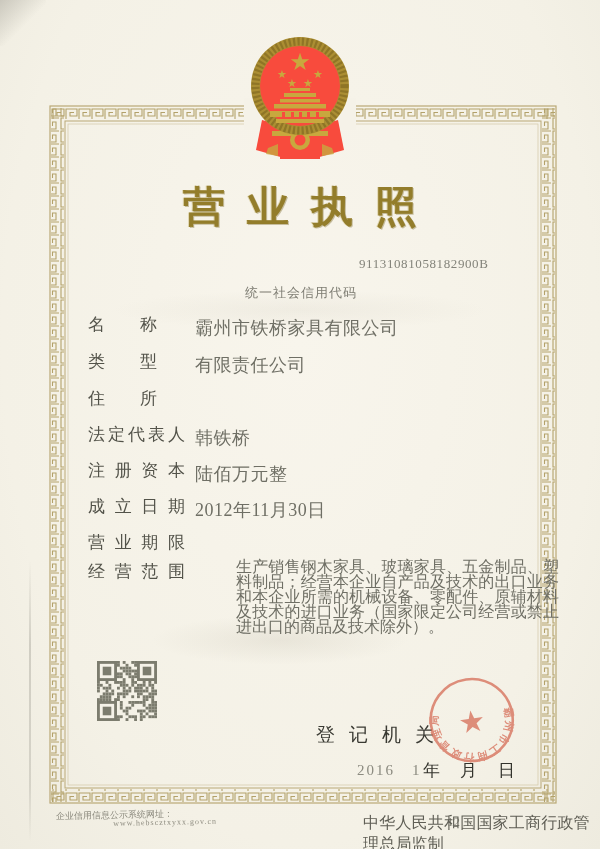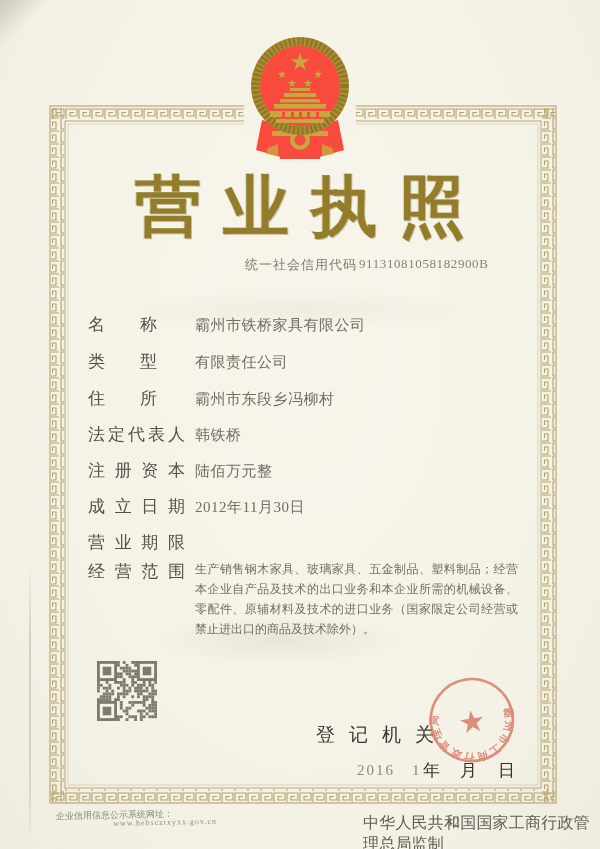--- a/index.html
+++ b/index.html
@@ -22,38 +22,38 @@
   }
   .smudge{position:absolute;border-radius:50%;pointer-events:none;}
   .smudge.s1{left:150px;top:615px;width:260px;height:50px;
     background:radial-gradient(ellipse, rgba(165,158,138,.16), rgba(165,158,138,0) 70%);}
   .smudge.s2{left:110px;top:290px;width:380px;height:40px;
     background:radial-gradient(ellipse, rgba(165,158,138,.10), rgba(165,158,138,0) 70%);}
   svg.border-frame{position:absolute;left:0;top:0;}
   svg.emblem{position:absolute;left:238px;top:26px;}
   .title{
     position:absolute;left:0;top:172px;width:100%;
-    text-align:center;font-weight:bold;font-size:66px;line-height:70px;
+    text-align:center;font-weight:bold;font-size:42px;line-height:70px;
     color:#937d2b;letter-spacing:22px;text-indent:22px;
     text-shadow:1px 1px 0 rgba(110,90,20,.35), -1px 0 0 rgba(190,170,90,.4);
   }
   .credit-line{position:absolute;left:0;top:256px;width:100%;font-size:13px;color:#7d7c72;}
-  .credit-label{position:absolute;left:245px;letter-spacing:1px;}
+  .credit-label{position:absolute;left:245px;letter-spacing:1px;margin-top:28px;}
   .credit-value{position:absolute;left:359px;letter-spacing:.6px;color:#83837a;}
   .row{position:absolute;left:0;width:100%;height:24px;}
   .f-label{
     position:absolute;left:88px;display:flex;justify-content:space-between;
     font-size:17px;color:#53534a;
   }
   .f-label.narrow{width:69px;}
   .f-label.wide{width:97px;}
-  .f-value{position:absolute;left:195px;top:3px;font-size:15px;color:#6f6f65;letter-spacing:.5px;}
+  .f-value{position:absolute;left:195px;top:3px;font-size:18px;color:#6f6f65;letter-spacing:.5px;}
   .f-value.scope{
-    top:-1px;width:323px;font-size:12px;line-height:20px;
-    text-align:justify;letter-spacing:0;
+    top:-1px;width:323px;font-size:16px;line-height:15px;
+    text-align:justify;letter-spacing:0;margin-left:41px;
   }
   .reg-label{
     position:absolute;left:316px;top:722px;font-size:19px;color:#3a3a33;letter-spacing:14px;
   }
   .date-seg{position:absolute;color:#33332c;}
   .d-year{left:357px;top:762px;font-size:15px;color:#8c8b80;letter-spacing:2px;text-align:right;}
   .d-stray{left:412px;top:762px;font-size:15px;color:#8c8b80;}
   .d-ynit{left:423px;top:759px;font-size:17px;}
   .d-month{left:447px;top:766px;font-size:13px;color:#8c8b80;margin-top:48px;}
   .d-mnit{left:460px;top:759px;font-size:17px;}
@@ -155,21 +155,20 @@
         <span>类</span>
         <span>型</span>
       </span>
     <span class="f-value">有限责任公司</span>
   </div>
   <div class="row" style="top:387px">
     <span class="f-label narrow">
         <span>住</span>
         <span>所</span>
       </span>
-    <span class="f-value">霸州市东段乡冯柳村</span>
   </div>
   <div class="row" style="top:423px">
     <span class="f-label wide">
         <span>法</span>
         <span>定</span>
         <span>代</span>
         <span>表</span>
         <span>人</span>
       </span>
     <span class="f-value">韩铁桥</span>

